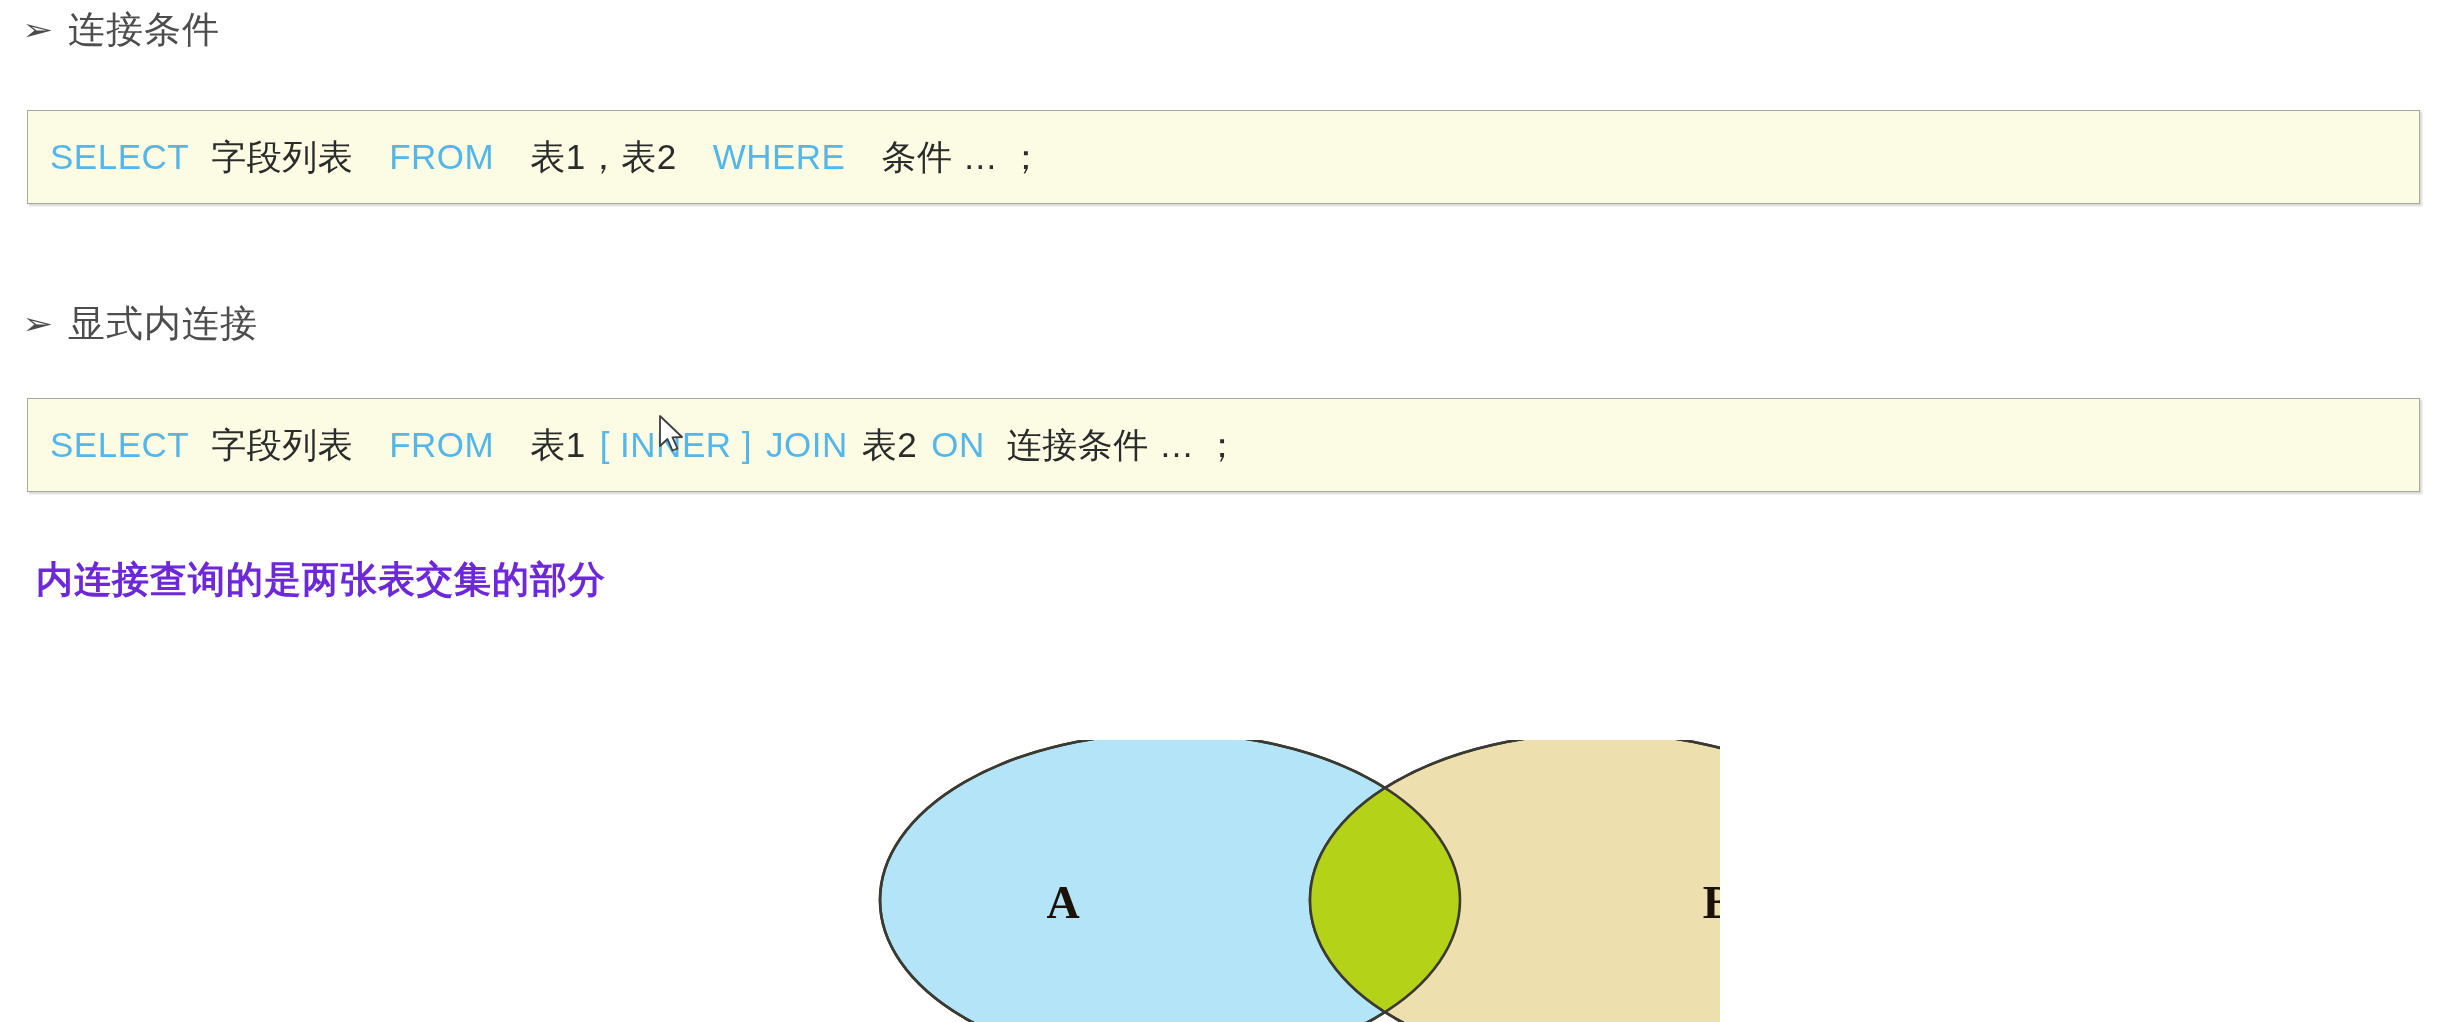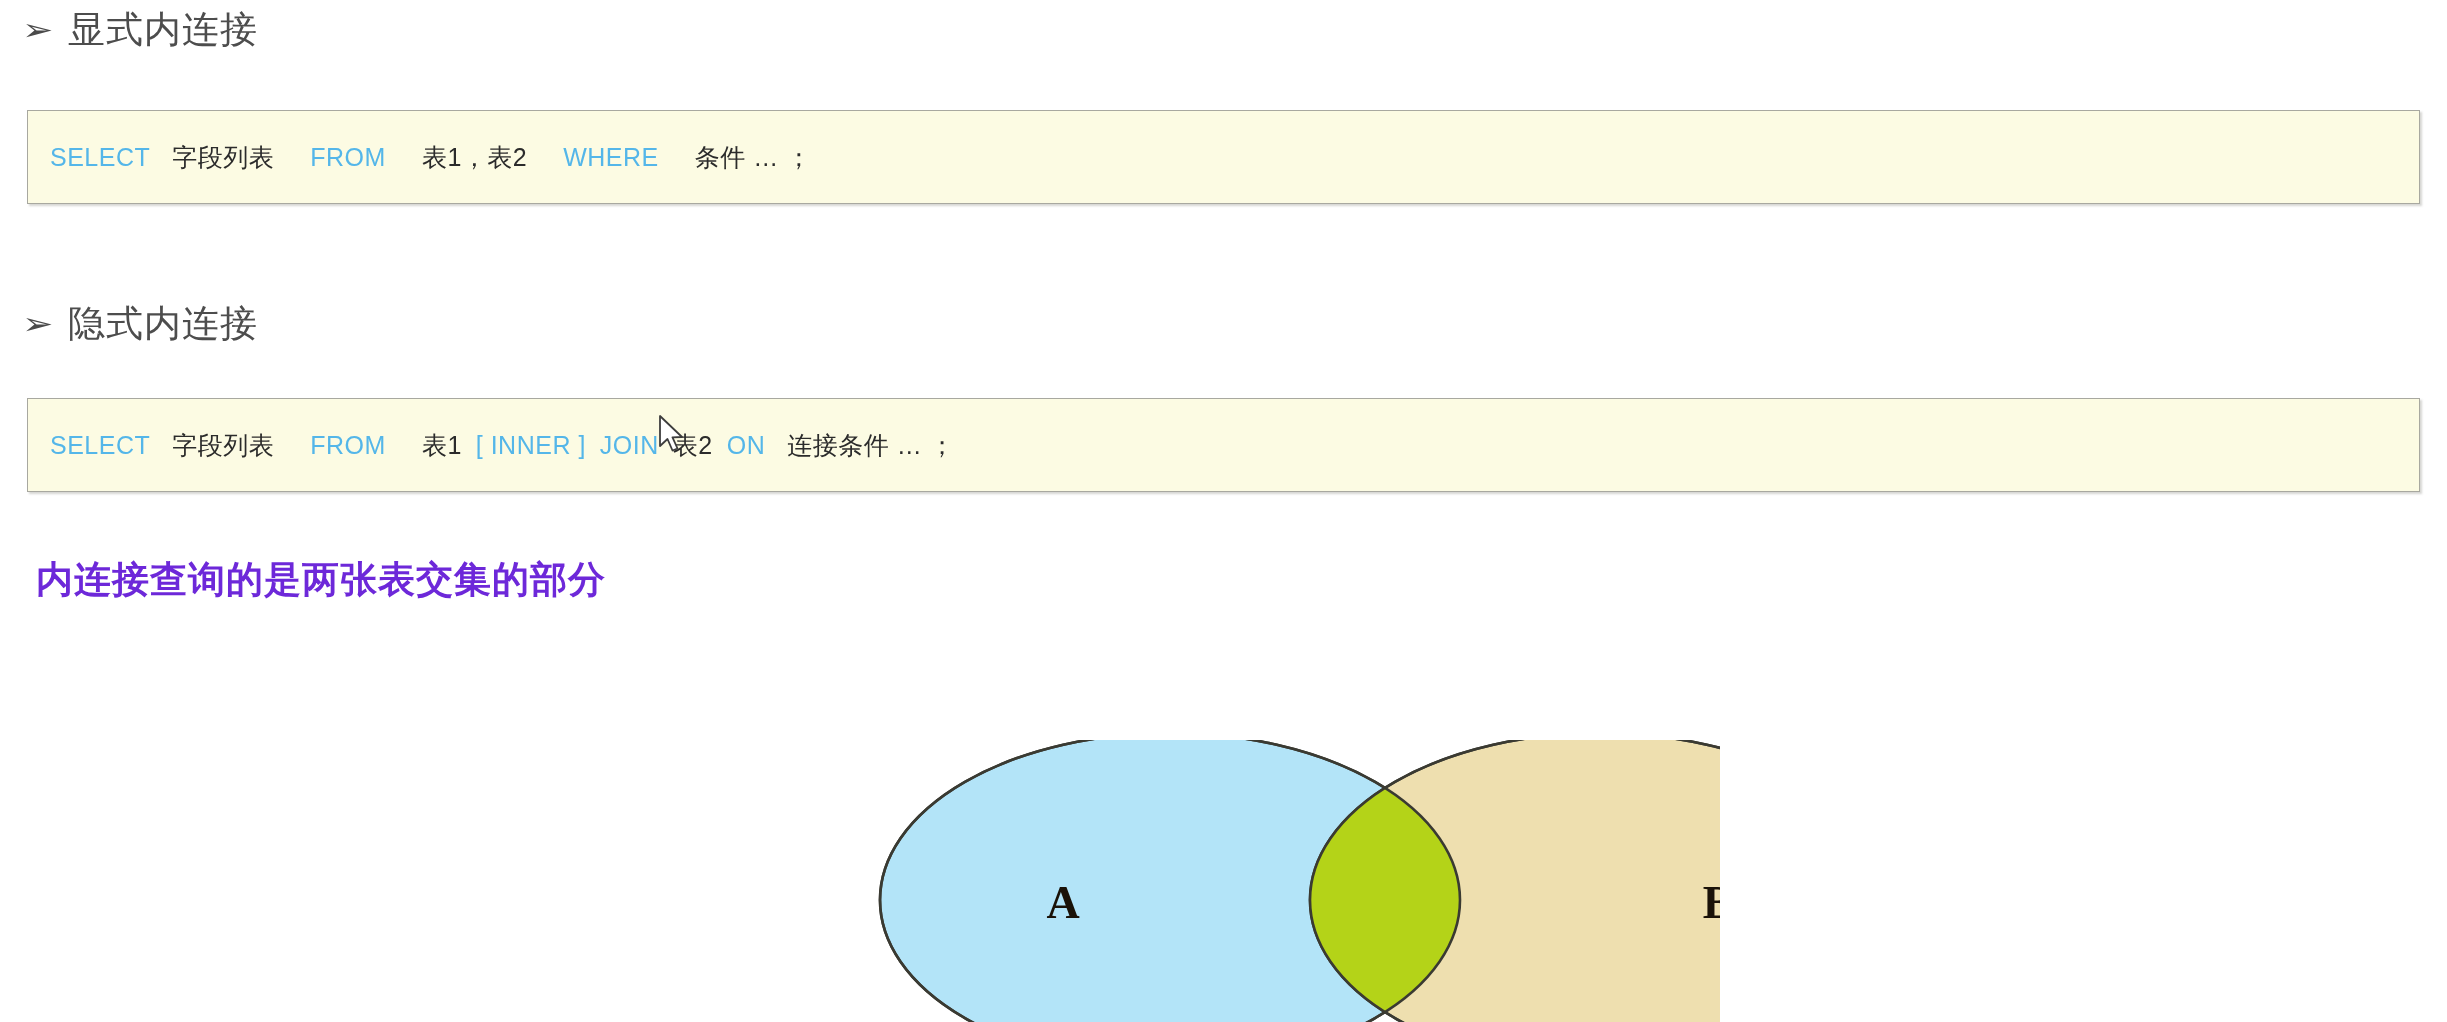--- a/index.html
+++ b/index.html
@@ -53,21 +53,21 @@
     box-shadow: 2px 2px 2px rgba(120,120,110,0.30);
     display: flex;
     align-items: center;
     overflow: hidden;
   }
   #codebox-implicit { top: 110px; height: 94px; }
   #codebox-explicit { top: 398px; height: 94px; }
 
   .codeline {
     padding-left: 22px;
-    font-size: 25px;
+    font-size: 35px;
     white-space: nowrap;
     color: #2f2f2f;
     letter-spacing: 0.5px;
   }
   .kw { color: #54b6e9; }
   .plain { color: #2b2b2b; }
   .sp { display: inline-block; width: 14px; }
   .sp-wide { display: inline-block; width: 22px; }
 
   
@@ -106,32 +106,32 @@
     width: 28px;
     height: 42px;
     pointer-events: none;
   }
 </style>
 </head>
 <body>
 
 <div class="heading" id="heading-implicit">
   <span class="bullet">➢</span>
-  <span class="htext">显式内连接</span>
+  <span class="htext">连接条件</span>
 </div>
 
 <div class="codebox" id="codebox-implicit">
   <div class="codeline">
     <span class="kw">SELECT</span><span class="sp-wide"></span><span class="plain">字段列表</span><span class="sp-wide"></span><span class="sp"></span><span class="kw">FROM</span><span class="sp-wide"></span><span class="sp"></span><span class="plain">表1，表2</span><span class="sp-wide"></span><span class="sp"></span><span class="kw">WHERE</span><span class="sp-wide"></span><span class="sp"></span><span class="plain">条件 … ；</span>
   </div>
 </div>
 
 <div class="heading" id="heading-explicit">
   <span class="bullet">➢</span>
-  <span class="htext">隐式内连接</span>
+  <span class="htext">显式内连接</span>
 </div>
 
 <div class="codebox" id="codebox-explicit">
   <div class="codeline">
     <span class="kw">SELECT</span><span class="sp-wide"></span><span class="plain">字段列表</span><span class="sp-wide"></span><span class="sp"></span><span class="kw">FROM</span><span class="sp-wide"></span><span class="sp"></span><span class="plain">表1</span><span class="sp"></span><span class="kw">[ INNER ]</span><span class="sp"></span><span class="kw">JOIN</span><span class="sp"></span><span class="plain">表2</span><span class="sp"></span><span class="kw">ON</span><span class="sp-wide"></span><span class="plain">连接条件 … ；</span>
   </div>
 </div>
 
 <div id="note-red">内连接查询的是两张表交集的部分</div>
 

